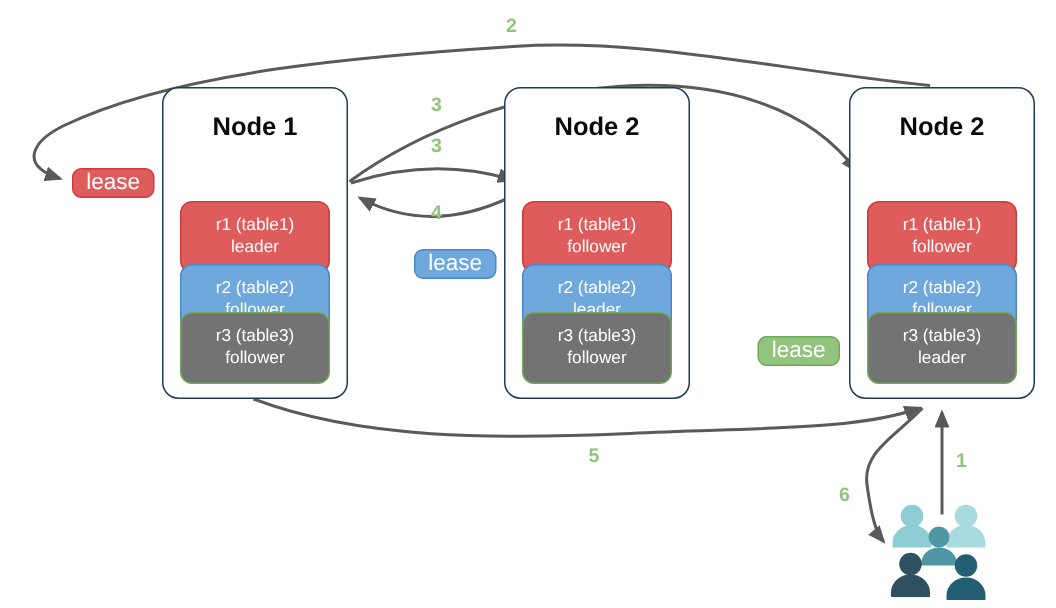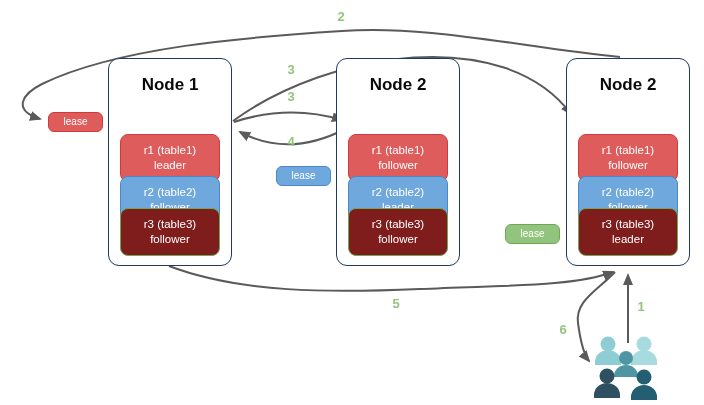--- a/index.html
+++ b/index.html
@@ -26,25 +26,25 @@
   .replica{
     position:absolute;left:11px;width:100px;height:48px;border-radius:8px;
     display:flex;flex-direction:column;justify-content:center;align-items:center;
     color:#ffffff;font-size:11.5px;line-height:1.3;text-align:center;
   }
   .rep-0{top:40px;}
   .rep-1{top:95px;margin-top:22px;}
   .rep-2{top:149px;}
   .rep-red{background:#df5c5c;border:1.5px solid #d23a3a;margin-top:35px;}
   .rep-blue{background:#6fa8dc;border:1.5px solid #4b88c9;}
-  .rep-green{background:#7f1d1d;border:1.5px solid #6fa854;}
+  .rep-green{background:#737373;border:1.5px solid #6fa854;}
   
   .lease{
     position:absolute;width:55px;height:20px;border-radius:6px;
-    color:#ffffff;font-size:10px;text-align:center;line-height:17px;
+    color:#ffffff;font-size:15px;text-align:center;line-height:17px;
   }
   .lease-red{left:48px;top:112px;background:#df5c5c;border:1.5px solid #d23a3a;}
   .lease-blue{left:276px;top:166px;background:#6fa8dc;border:1.5px solid #4b88c9;}
   .lease-green{left:505px;top:224px;background:#93c47d;border:1.5px solid #6fa854;}
   
   .step{
     position:absolute;width:16px;height:16px;text-align:center;
     font-size:13px;font-weight:bold;color:#93c47d;
   }
   .step-2{left:333px;top:9px;}

